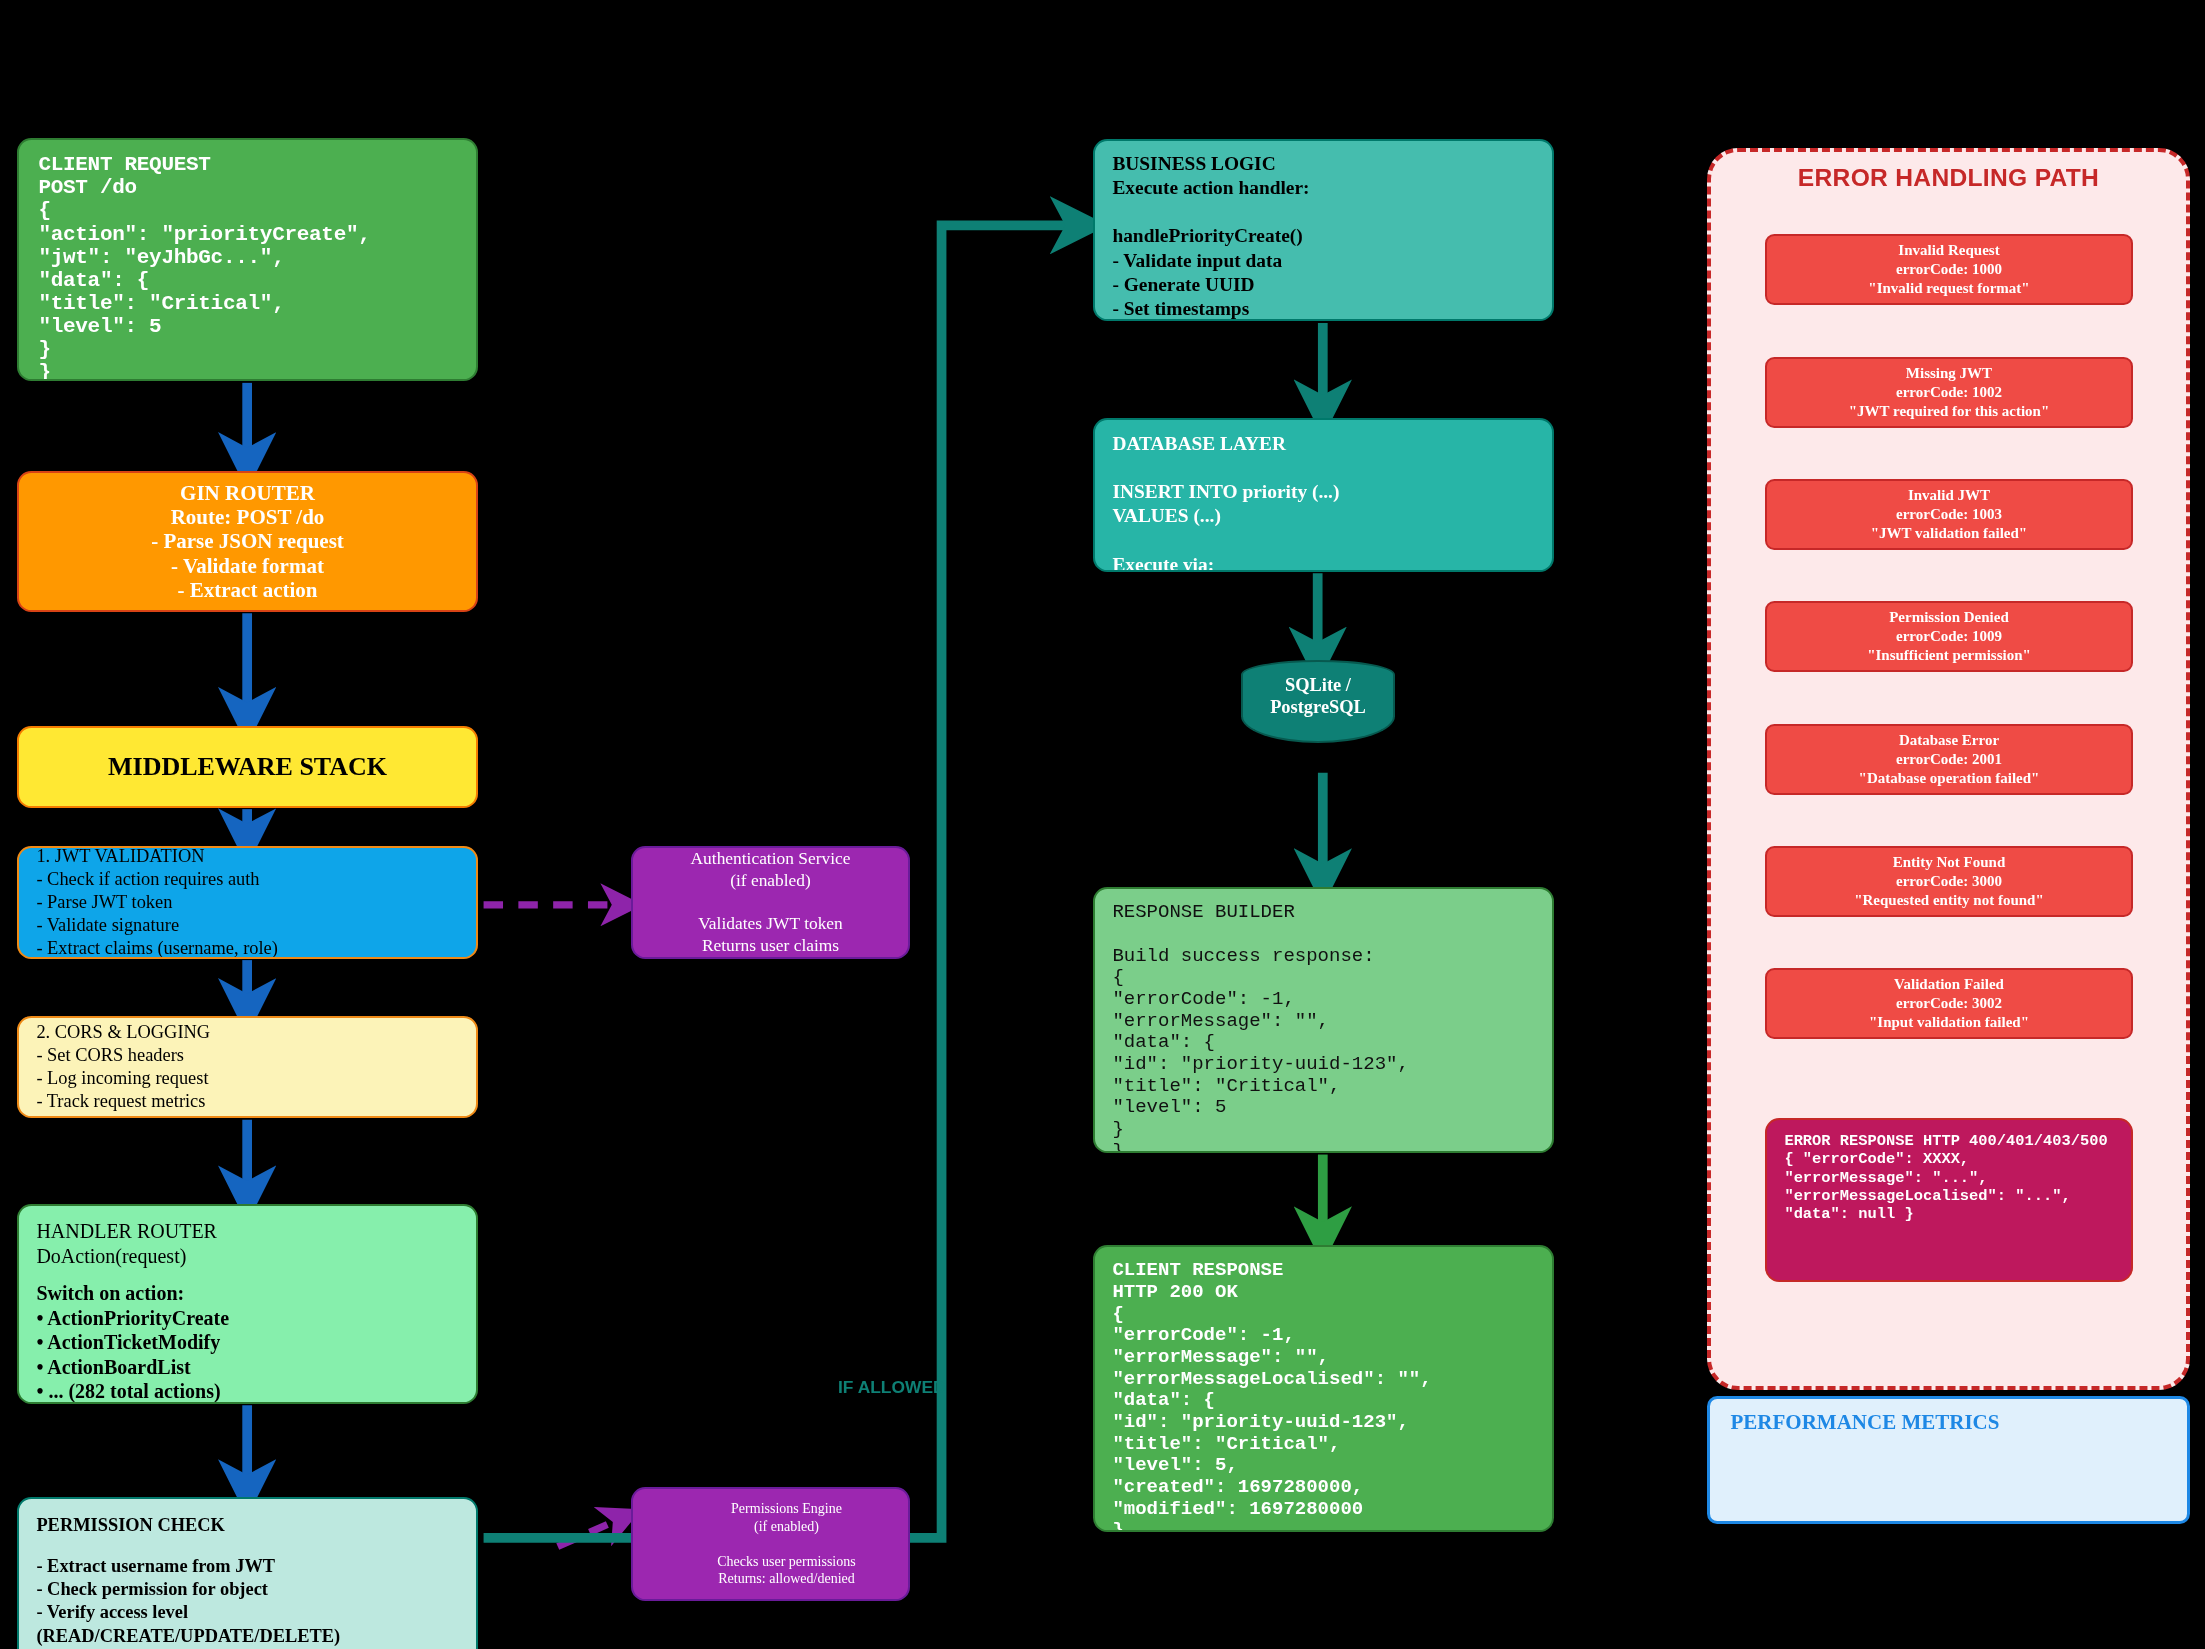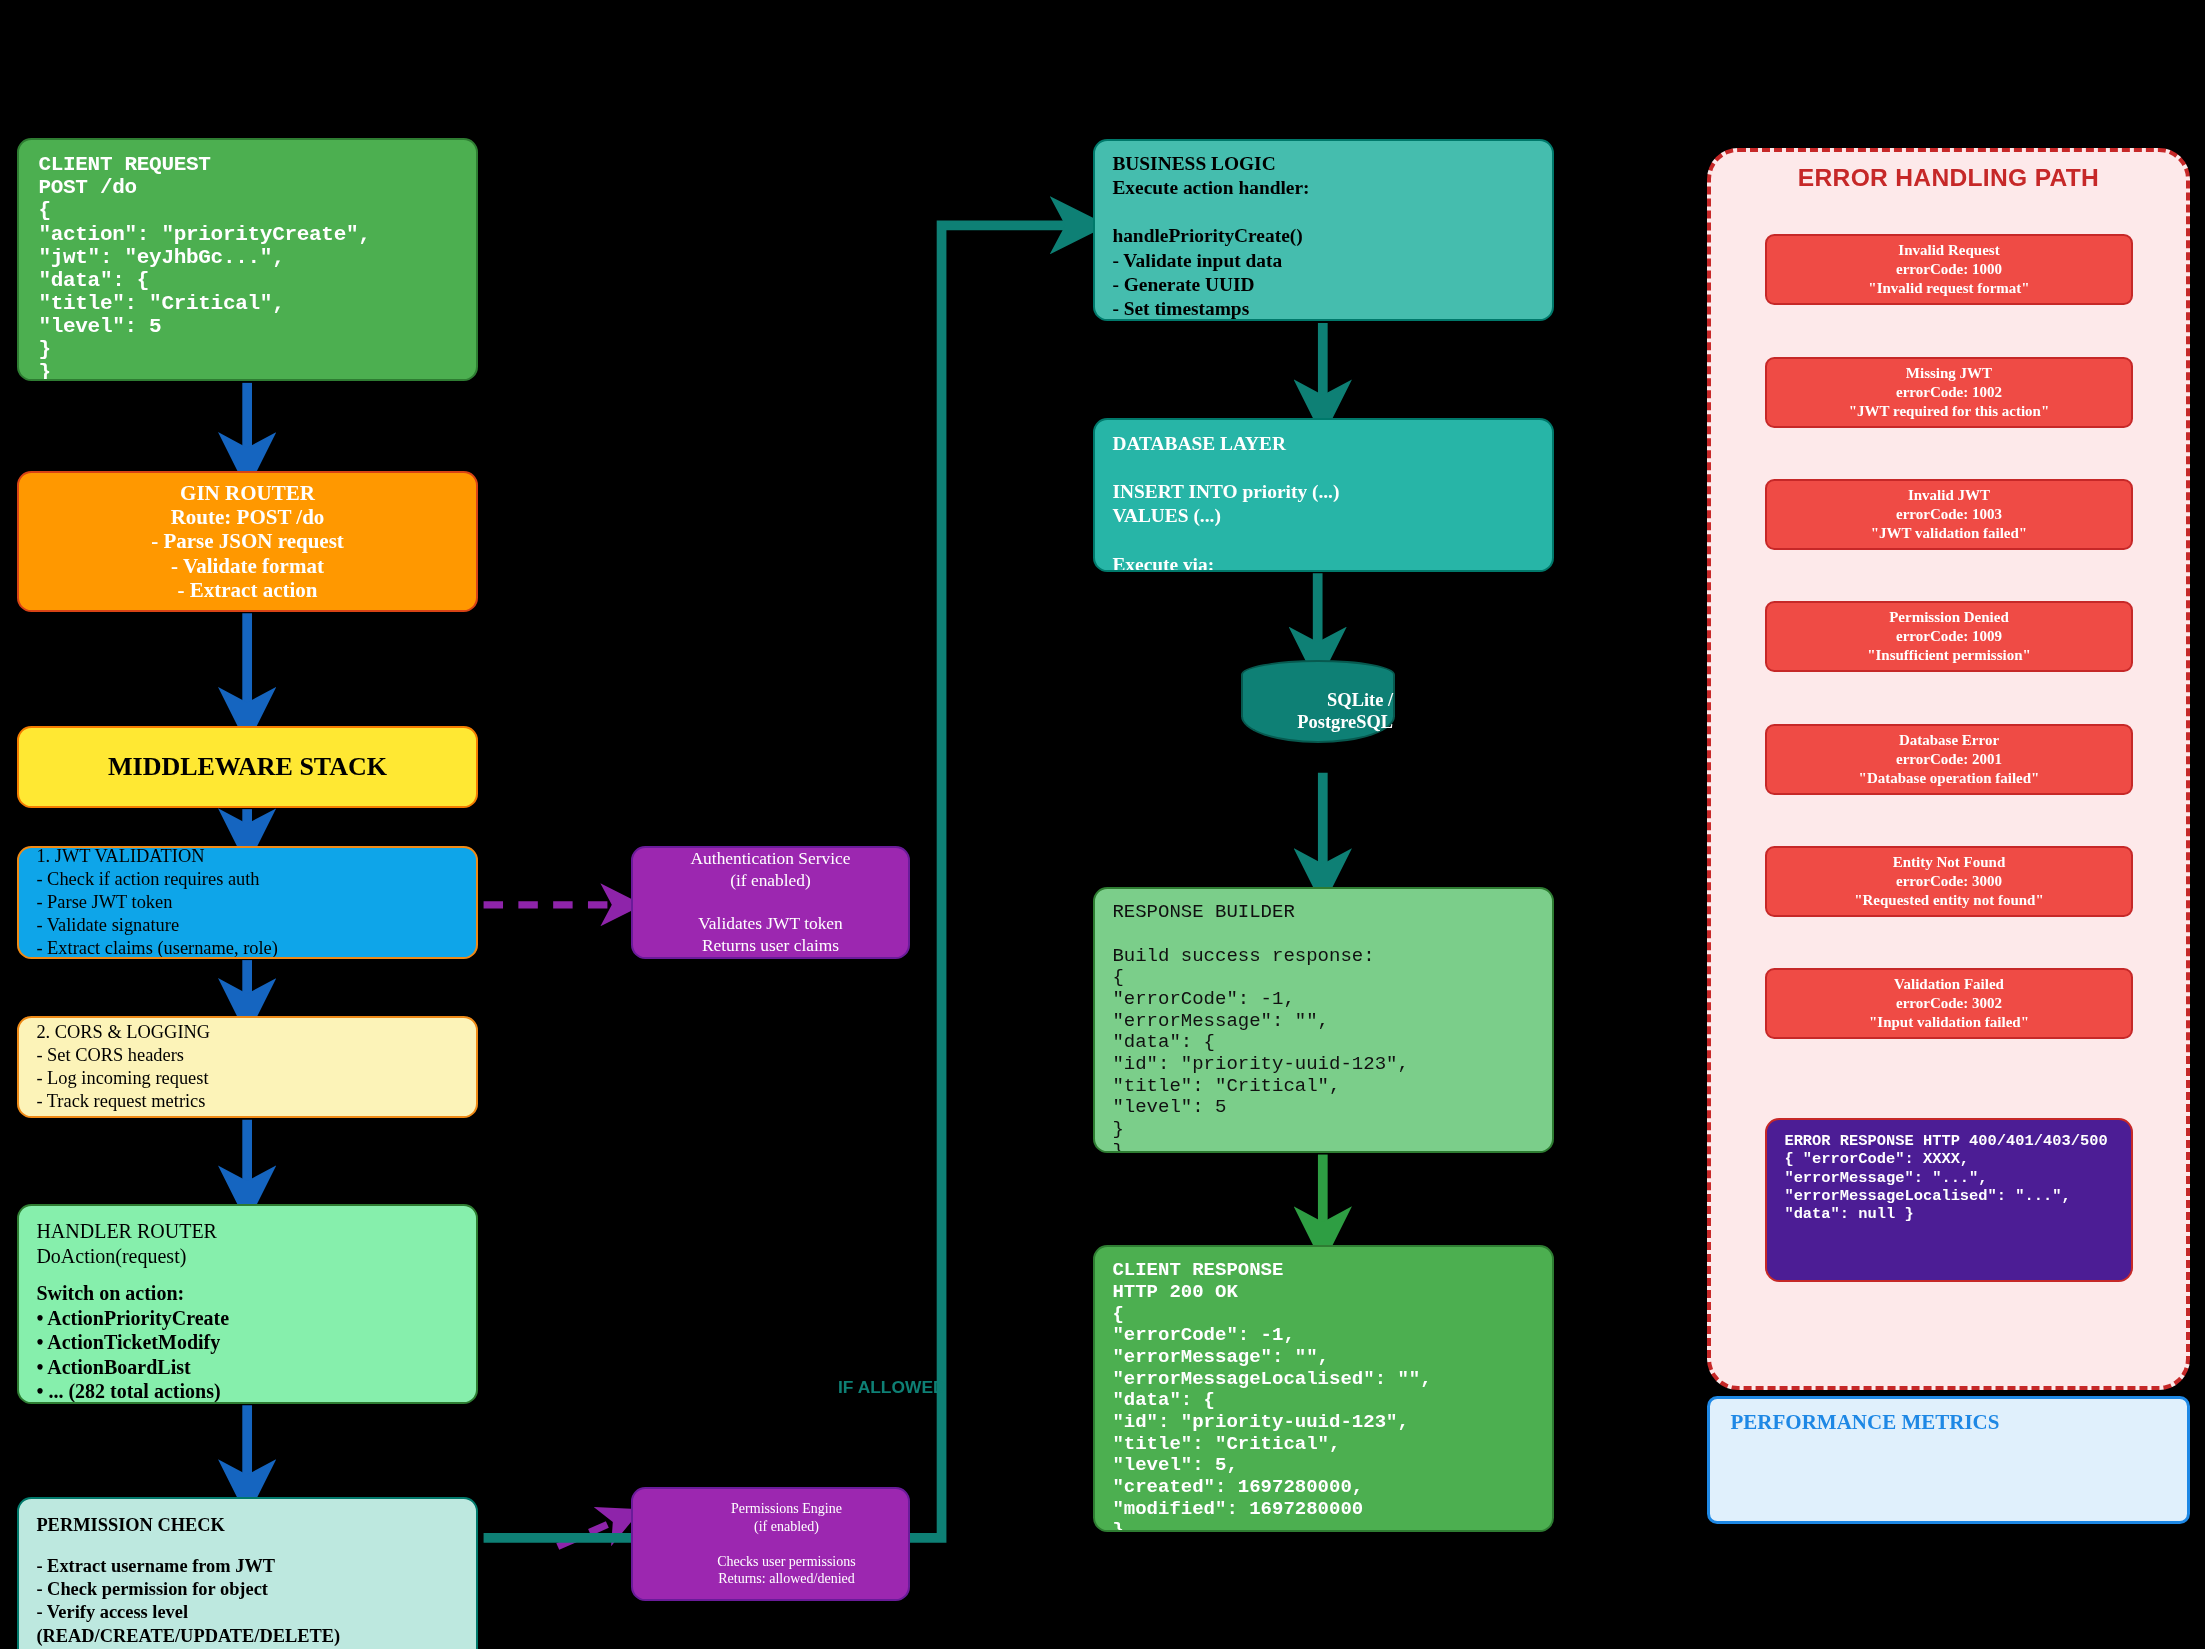--- a/index.html
+++ b/index.html
@@ -112,22 +112,22 @@
   }
   #db-cylinder-body {
     position:absolute; left:1241px; top:676px; width:154px; height:67px;
     background:#0E8075;
     border-left:2px solid #07594F; border-right:2px solid #07594F;
     border-bottom:2px solid #07594F;
     border-bottom-left-radius: 50% 40%; border-bottom-right-radius: 50% 40%;
     display:flex; align-items:flex-end; justify-content:center;
   }
   #db-cylinder-body .txt {
-    color:#fff; font-size:18.4px; font-weight:700; text-align:right;
-    line-height:1.2; padding-bottom:8px;
+    color:#fff; font-size:18.4px; font-weight:700; text-align:center;
+    line-height:1.2; padding-bottom:23px;
   }
 
   #response-builder {
     left:1093px; top:887px; width:461px; height:266px;
     background:#7BCE8A; border-color:#2e7d32;
     padding:13.3px 17.4px; justify-content:flex-start;
   }
   #response-builder .txt { color:#111; font-size:19px; line-height:1.14; }
 
   #client-response {
@@ -156,21 +156,21 @@
   #err-0 { top:234px; }
   #err-1 { top:357px; }
   #err-2 { top:479px; }
   #err-3 { top:601px; }
   #err-4 { top:724px; }
   #err-5 { top:846px; }
   #err-6 { top:968px; }
 
   #error-response {
     position:absolute; left:1765px; top:1118px; width:368px; height:164px;
-    background:#4c1d95; border:2px solid #C62828; border-radius:14.3px;
+    background:#be185d; border:2px solid #C62828; border-radius:14.3px;
     padding:12.3px 17.4px;
     display:flex; flex-direction:column; justify-content:flex-start;
   }
   #error-response .txt { color:#fff; font-size:15.4px; line-height:1.18; font-weight:700; }
 
   #perf-metrics {
     position:absolute; left:1707px; top:1396px; width:483px; height:128px;
     background:#E0F0FC; border:3.6px solid #1E88E5; border-radius:10.2px;
     padding:11.3px 20.5px;
   }

